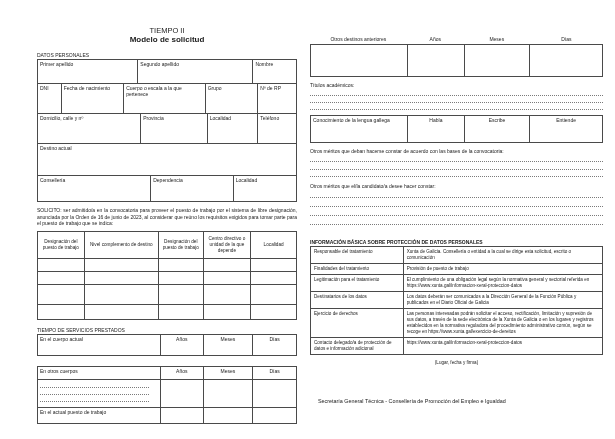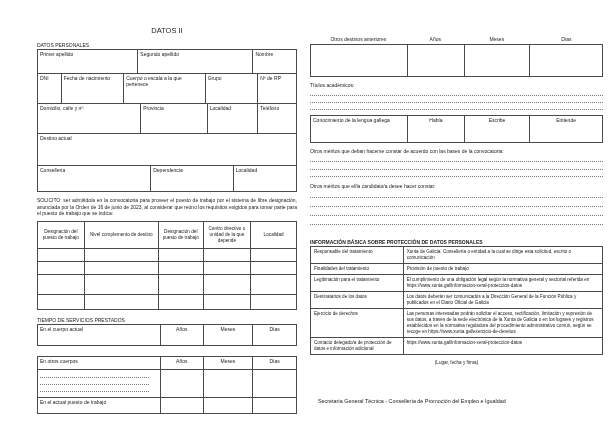--- a/index.html
+++ b/index.html
@@ -34,21 +34,22 @@
   .firma{font-size:4.6px;text-align:center;margin-top:5px;}
   .footer{position:absolute;left:318px;top:398px;font-size:5.4px;color:#222;}.gap10{height:10px;}
 </style>
 </head>
 <body>
 
 <div class="page">
 
   <div class="col-left">
     <div class="title">
-      <div class="l1">DATOS II</div>
+      <div class="l1">TIEMPO II</div>
+      <div class="l2">Modelo de solicitud</div>
     </div>
 
     <div class="sec-label">DATOS PERSONALES</div>
 
     <div class="tbl">
       <div class="tr" style="height:23px;">
         <div class="td" style="width:38.5%;"><span>Primer apellido</span></div>
         <div class="td" style="width:44.6%;"><span>Segundo apellido</span></div>
         <div class="td" style="width:16.9%;"><span>Nombre</span></div>
       </div>

